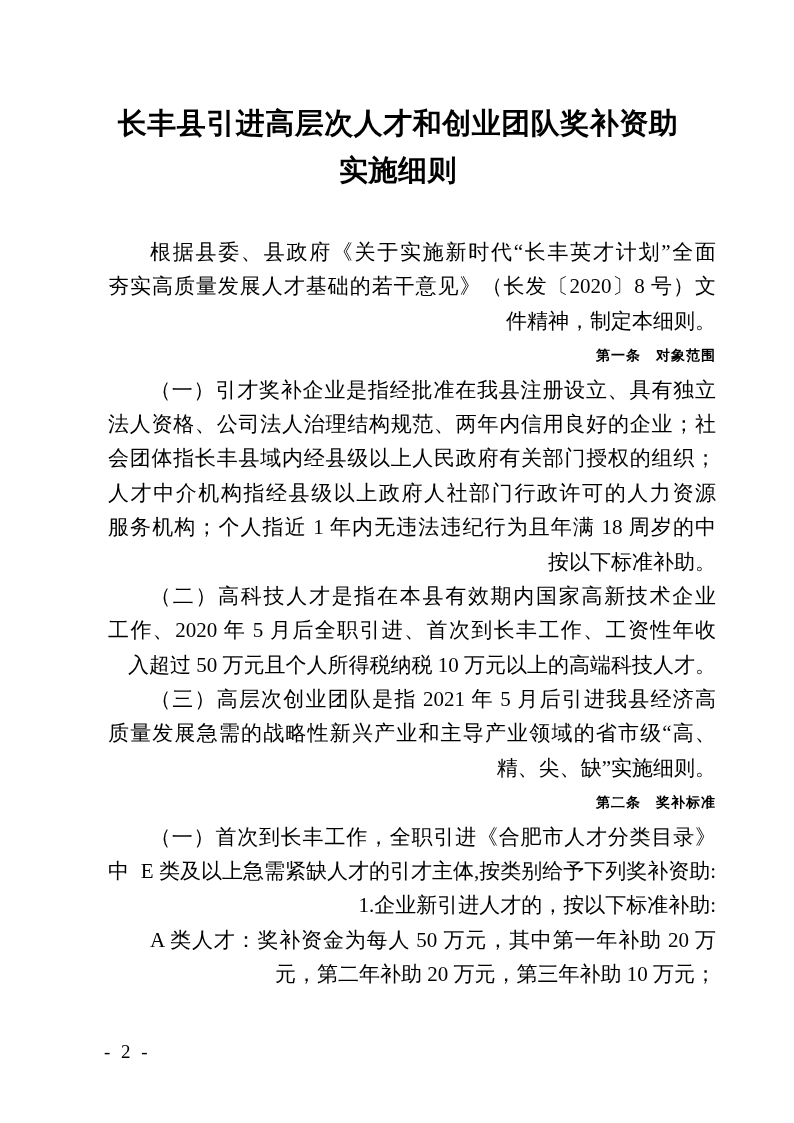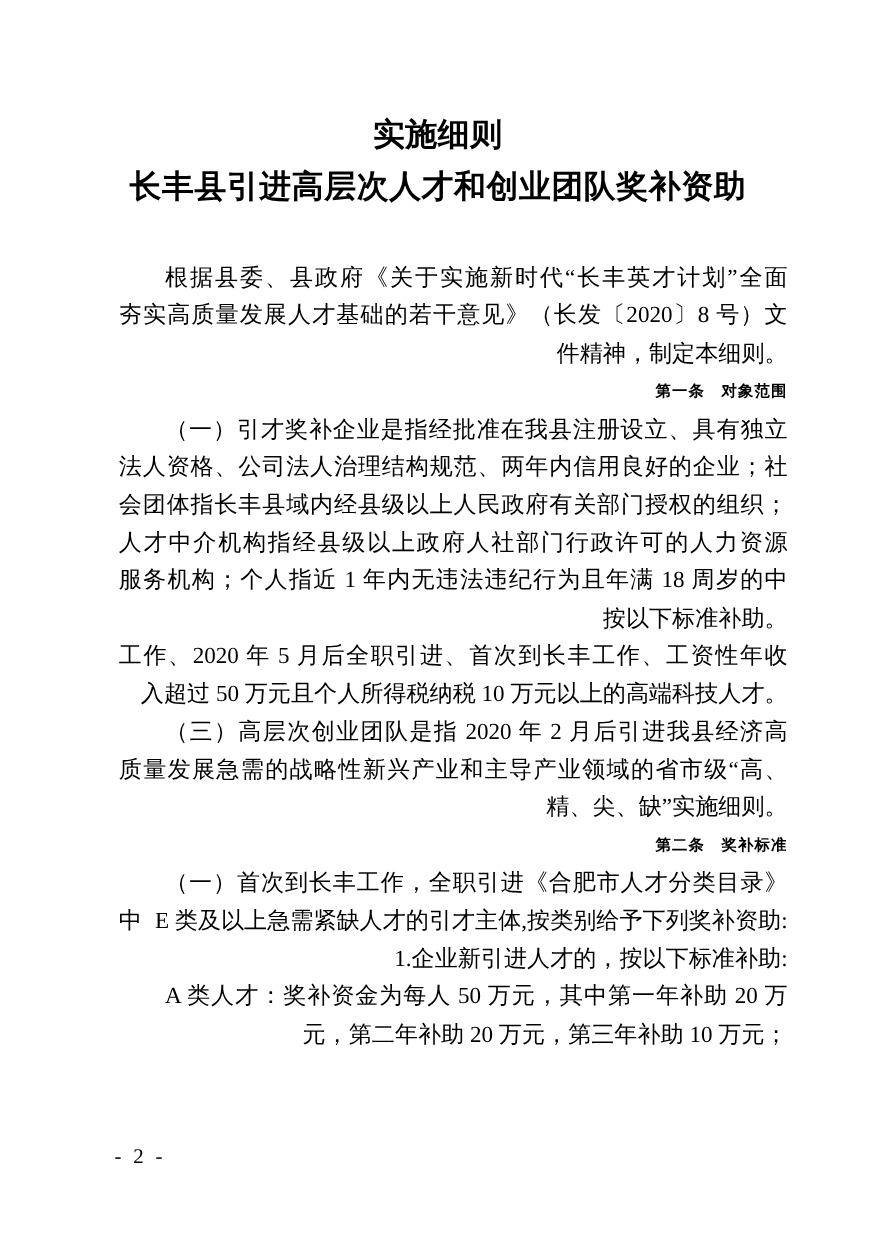--- a/index.html
+++ b/index.html
@@ -65,46 +65,47 @@
     letter-spacing: 3px;
     font-family: "Liberation Serif", "DejaVu Serif", serif;
   }
 </style>
 </head>
 <body>
 
 <div class="page">
   <div class="content">
     <div class="doc-title">
+      <div class="title-line">长丰县引进高层次人才和创业团队奖补资助</div>
       <div class="title-line">实施细则</div>
-      <div class="title-line">长丰县引进高层次人才和创业团队奖补资助</div>
     </div>
     <div class="doc-body">
         <div class="block body">
           <div class="line indent fill">根据县委、县政府《关于实施新时代“长丰英才计划”全面</div>
           <div class="line fill">夯实高质量发展人才基础的若干意见》（长发〔2020〕8 号）文</div>
           <div class="line">件精神，制定本细则。</div>
         </div>
         <div class="block heading">
           <div class="line indent">第一条　对象范围</div>
         </div>
         <div class="block body">
           <div class="line indent fill">（一）引才奖补企业是指经批准在我县注册设立、具有独立</div>
           <div class="line fill">法人资格、公司法人治理结构规范、两年内信用良好的企业；社</div>
           <div class="line fill">会团体指长丰县域内经县级以上人民政府有关部门授权的组织；</div>
           <div class="line fill">人才中介机构指经县级以上政府人社部门行政许可的人力资源</div>
           <div class="line fill">服务机构；个人指近 1 年内无违法违纪行为且年满 18 周岁的中</div>
           <div class="line">按以下标准补助。</div>
         </div>
         <div class="block body">
+          <div class="line indent fill">（二）高科技人才是指在本县有效期内国家高新技术企业</div>
           <div class="line fill">工作、2020 年 5 月后全职引进、首次到长丰工作、工资性年收</div>
           <div class="line">入超过 50 万元且个人所得税纳税 10 万元以上的高端科技人才。</div>
         </div>
         <div class="block body">
-          <div class="line indent fill">（三）高层次创业团队是指 2020 年 2 月后引进我县经济高</div>
+          <div class="line indent fill">（三）高层次创业团队是指 2021 年 5 月后引进我县经济高</div>
           <div class="line fill">质量发展急需的战略性新兴产业和主导产业领域的省市级“高、</div>
           <div class="line">精、尖、缺”实施细则。</div>
         </div>
         <div class="block heading">
           <div class="line indent">第二条　奖补标准</div>
         </div>
         <div class="block body">
           <div class="line indent fill">（一）首次到长丰工作，全职引进《合肥市人才分类目录》中</div>
           <div class="line">E 类及以上急需紧缺人才的引才主体,按类别给予下列奖补资助:</div>
         </div>

